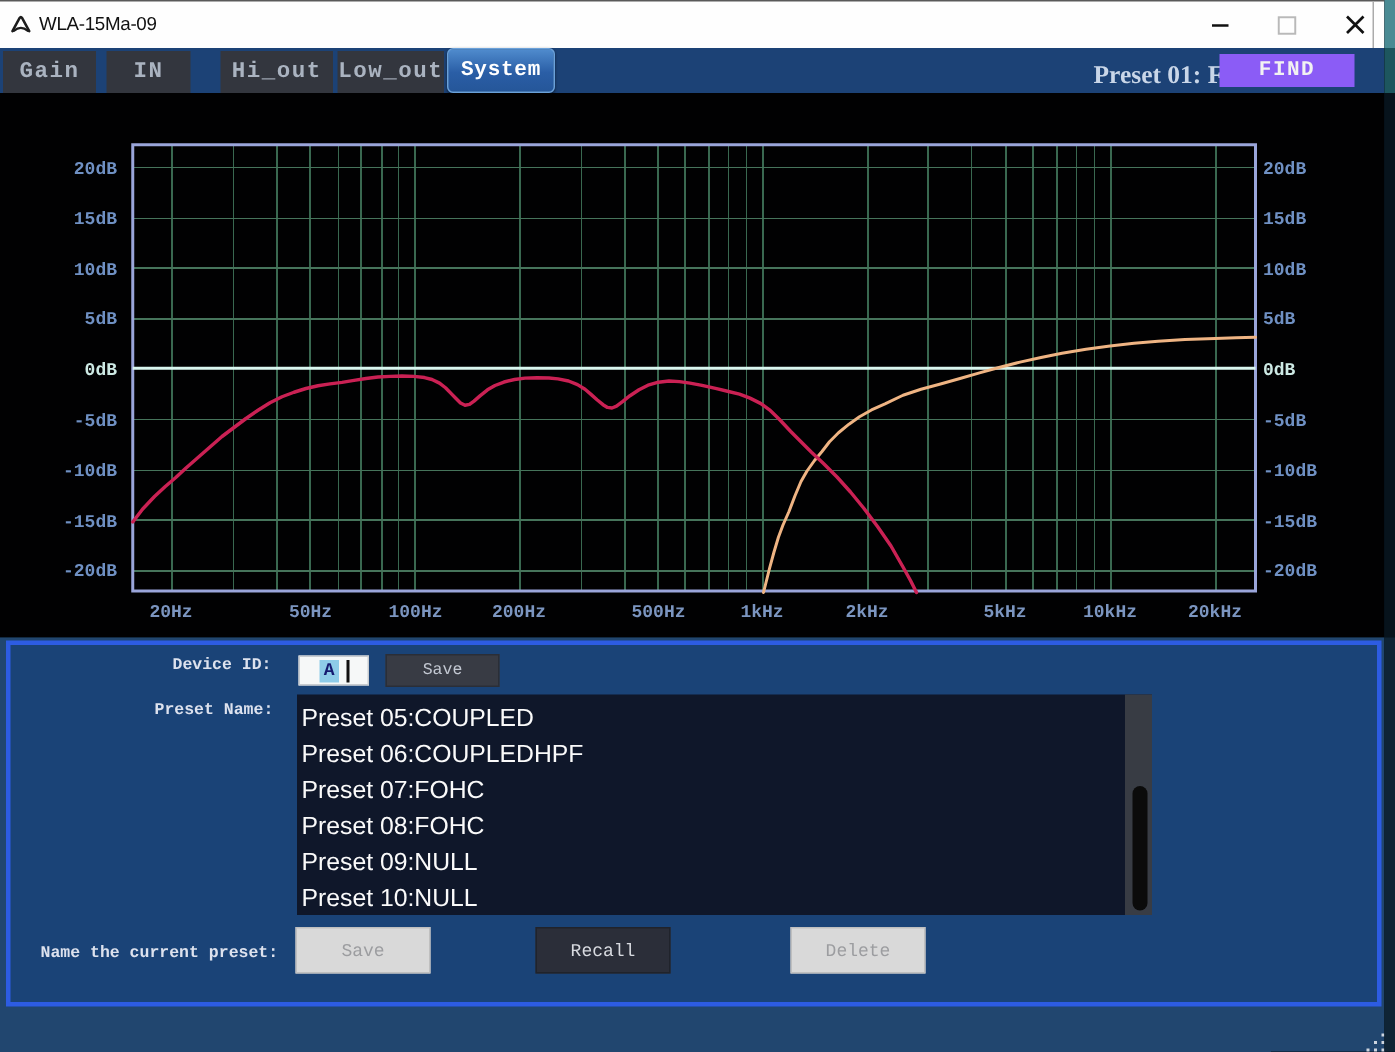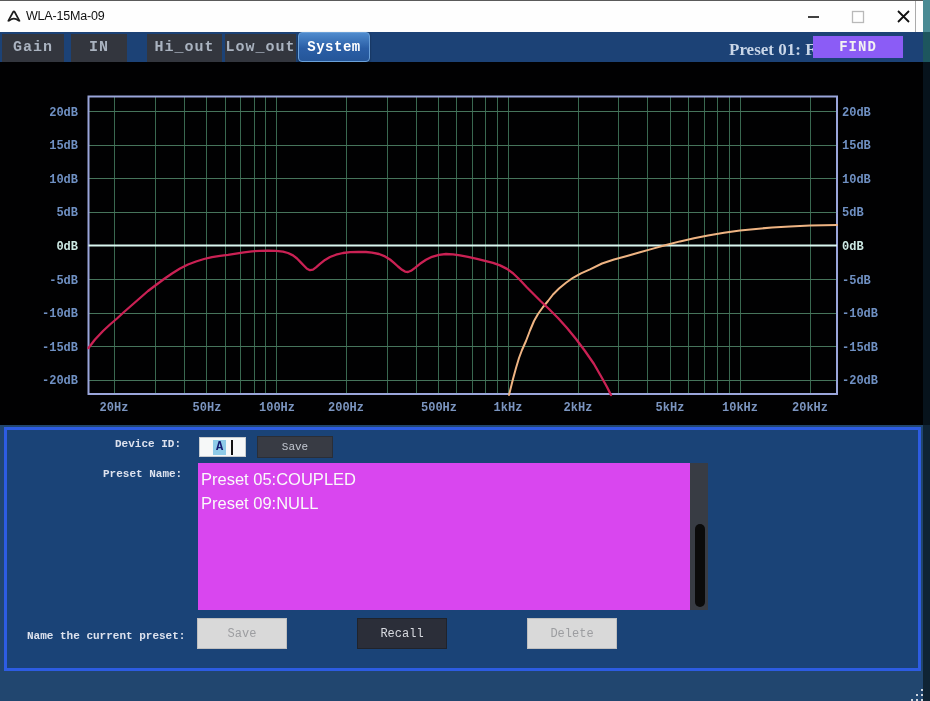--- a/index.html
+++ b/index.html
@@ -11,21 +11,21 @@
 #presetlbl {position:absolute;left:729px;top:8px;color:#c9d6e8;font-family:Liberation Serif, serif;font-weight:bold;font-size:17px}
 #findbtn {position:absolute;left:813px;top:4px;width:90px;height:22px;background:#8b5cf6;color:#f2f2f2;font-family:"Liberation Mono",monospace;font-weight:bold;font-size:14px;text-align:center;line-height:22px;letter-spacing:1px}
 #chart {position:absolute;left:0;top:62px;width:923px;height:363px;background:#010102}
 #lower {position:absolute;left:0;top:425px;width:923px;height:276px;background:#21466f}
 #panel {position:absolute;left:4px;top:2px;width:917px;height:244px;background:#1a4377;border:3px solid #2d5ce2}
 .mlab {position:absolute;color:#dde2ee;font-family:"Liberation Mono",monospace;font-weight:bold;font-size:11px}
 #devinput {position:absolute;left:192px;top:7px;width:47px;height:20px;background:#f6f8f8;border:1px solid #c8ccd0}
 #devinput .sel {position:absolute;left:13px;top:2px;width:13px;height:15px;background:#8ecbe8;color:#151a70;font-weight:bold;font-size:12px;text-align:center;line-height:15px;font-family:"Liberation Mono",monospace}
 #devinput .cur {position:absolute;left:31px;top:2px;width:1.5px;height:15px;background:#111}
 #savetop {position:absolute;left:250px;top:6px;width:76px;height:22px;background:#383b44;border:1px solid #2a2e37;color:#c3c8d2;font-family:"Liberation Mono",monospace;font-size:11px;text-align:center;line-height:20px}
-#listbox {position:absolute;left:191px;top:33px;width:510px;height:147px;background:#d946ef;padding-top:4px}
+#listbox {position:absolute;left:191px;top:33px;width:570px;height:147px;background:#0f172a;padding-top:4px}
 #listbox .row {height:24px;line-height:24px;color:#fafafa;font-size:16.5px;padding-left:3px;white-space:pre}
 #sbar {position:absolute;right:0;top:0;width:18px;height:147px;background:#383c44}
 #sthumb {position:absolute;right:3px;top:61px;width:10px;height:83px;background:#0b0b0b;border-radius:5px}
 .btn {position:absolute;top:188px;width:90px;height:31px;font-family:"Liberation Mono",monospace;font-size:12px;text-align:center;line-height:30px}
 .btn.dis {background:#d9d9d9;border:1px solid #bfbfbf;color:#9c9da0}
 .btn.drk {background:#2b2e39;border:1px solid #20232b;color:#d8dae0}
 #grip div {position:absolute;width:2px;height:2px;background:#cdd4de}
 #deskt {position:absolute;left:923px;top:0;width:7px;height:701px;background:#07131c}
 </style></head>
 <body>
@@ -138,21 +138,25 @@
   <div id="panel">
    <div class="mlab" style="left:108px;top:8px">Device ID:</div>
    <div id="devinput">
           <div class="sel">A</div>
           <div class="cur"></div>
         </div>
    <div id="savetop">Save</div>
    <div class="mlab" style="left:96px;top:38px">Preset Name:</div>
    <div id="listbox">
      <div class="row">Preset 05:COUPLED</div>
+     <div class="row">Preset 06:COUPLEDHPF</div>
+     <div class="row">Preset 07:FOHC</div>
+     <div class="row">Preset 08:FOHC</div>
      <div class="row">Preset 09:NULL</div>
+     <div class="row">Preset 10:NULL</div>
      <div id="sbar">
             <div id="sthumb"></div>
           </div>
    </div>
    <div class="mlab" style="left:20px;top:200px">Name the current preset:</div>
    <div class="btn dis" style="left:190px">Save</div>
    <div class="btn dis" style="left:520px">Delete</div>
    <div class="btn drk" style="left:350px">Recall</div>
   </div>
   <div id="grip">

